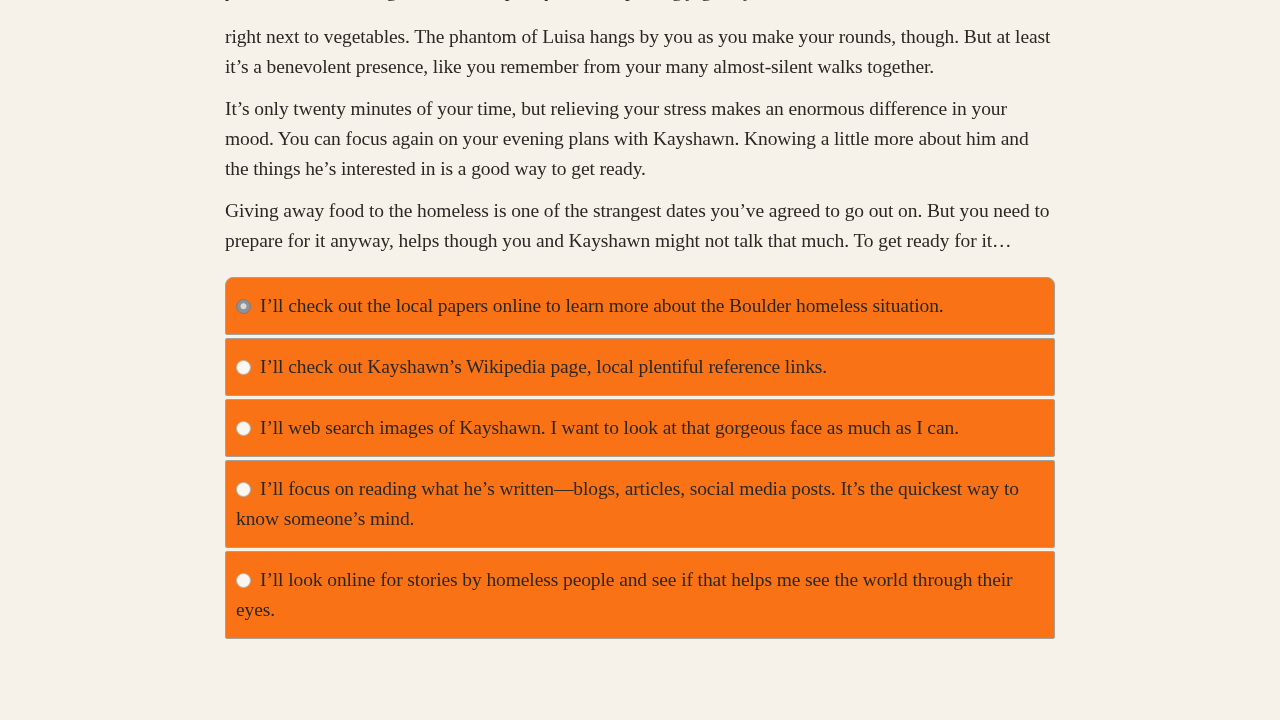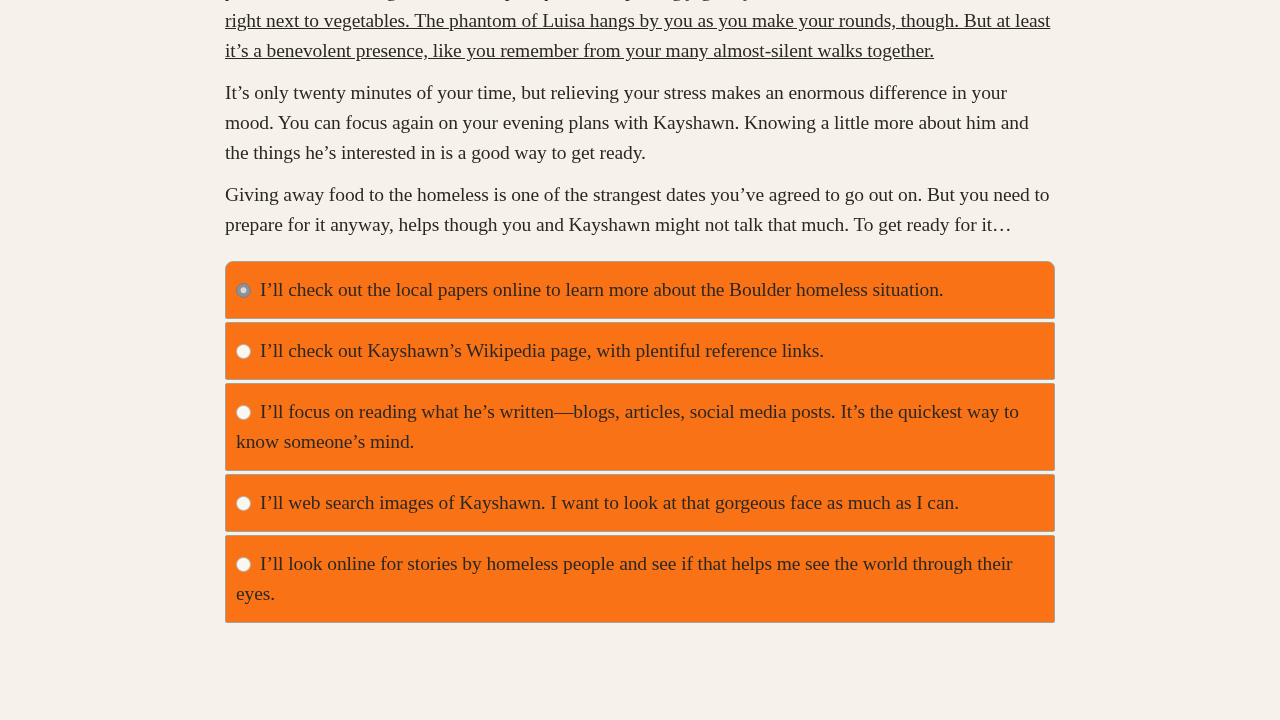--- a/index.html
+++ b/index.html
@@ -25,21 +25,21 @@
     font-size: 19.5px;
     line-height: 30px;
     letter-spacing: -0.1px;
   }
   .story p {
     font-size: 19.5px;
     line-height: 30px;
     letter-spacing: -0.1px;
     margin-top: 12px;
   }
-  .story p.first { margin-top: 0; text-decoration: underline; }
+  .story p.first { margin-top: 16px; }
   .choices {
     margin-top: 21px;
   }
   .choice {
     display: block;
     background: #f97316;
     border: 1px solid #a6a29a;
     border-radius: 2px;
     margin-bottom: 3px;
     padding: 13px 16px 13px 10px;
@@ -79,26 +79,26 @@
     <p class="first">right next to vegetables. The phantom of Luisa hangs by you as you make your rounds, though. But at least it’s a benevolent presence, like you remember from your many almost-silent walks together.</p>
     <p>It’s only twenty minutes of your time, but relieving your stress makes an enormous difference in your mood. You can focus again on your evening plans with Kayshawn. Knowing a little more about him and the things he’s interested in is a good way to get ready.</p>
     <p>Giving away food to the homeless is one of the strangest dates you’ve agreed to go out on. But you need to prepare for it anyway, helps though you and Kayshawn might not talk that much. To get ready for it…</p>
   </div>
 
   <div class="choices">
     <label class="choice first">
       <span class="radio on"></span><span>I’ll check out the local papers online to learn more about the Boulder homeless situation.</span>
     </label>
     <label class="choice">
-      <span class="radio"></span><span>I’ll check out Kayshawn’s Wikipedia page, with plentiful reference links.</span>
+      <span class="radio"></span><span>I’ll check out Kayshawn’s Wikipedia page, local plentiful reference links.</span>
+    </label>
+    <label class="choice">
+      <span class="radio"></span><span>I’ll web search images of Kayshawn. I want to look at that gorgeous face as much as I can.</span>
     </label>
     <label class="choice">
       <span class="radio"></span><span>I’ll focus on reading what he’s written—blogs, articles, social media posts. It’s the quickest way to know someone’s mind.</span>
-    </label>
-    <label class="choice">
-      <span class="radio"></span><span>I’ll web search images of Kayshawn. I want to look at that gorgeous face as much as I can.</span>
     </label>
     <label class="choice">
       <span class="radio"></span><span>I’ll look online for stories by homeless people and see if that helps me see the world through their eyes.</span>
     </label>
   </div>
 
 </div>
 
 </body></html>

